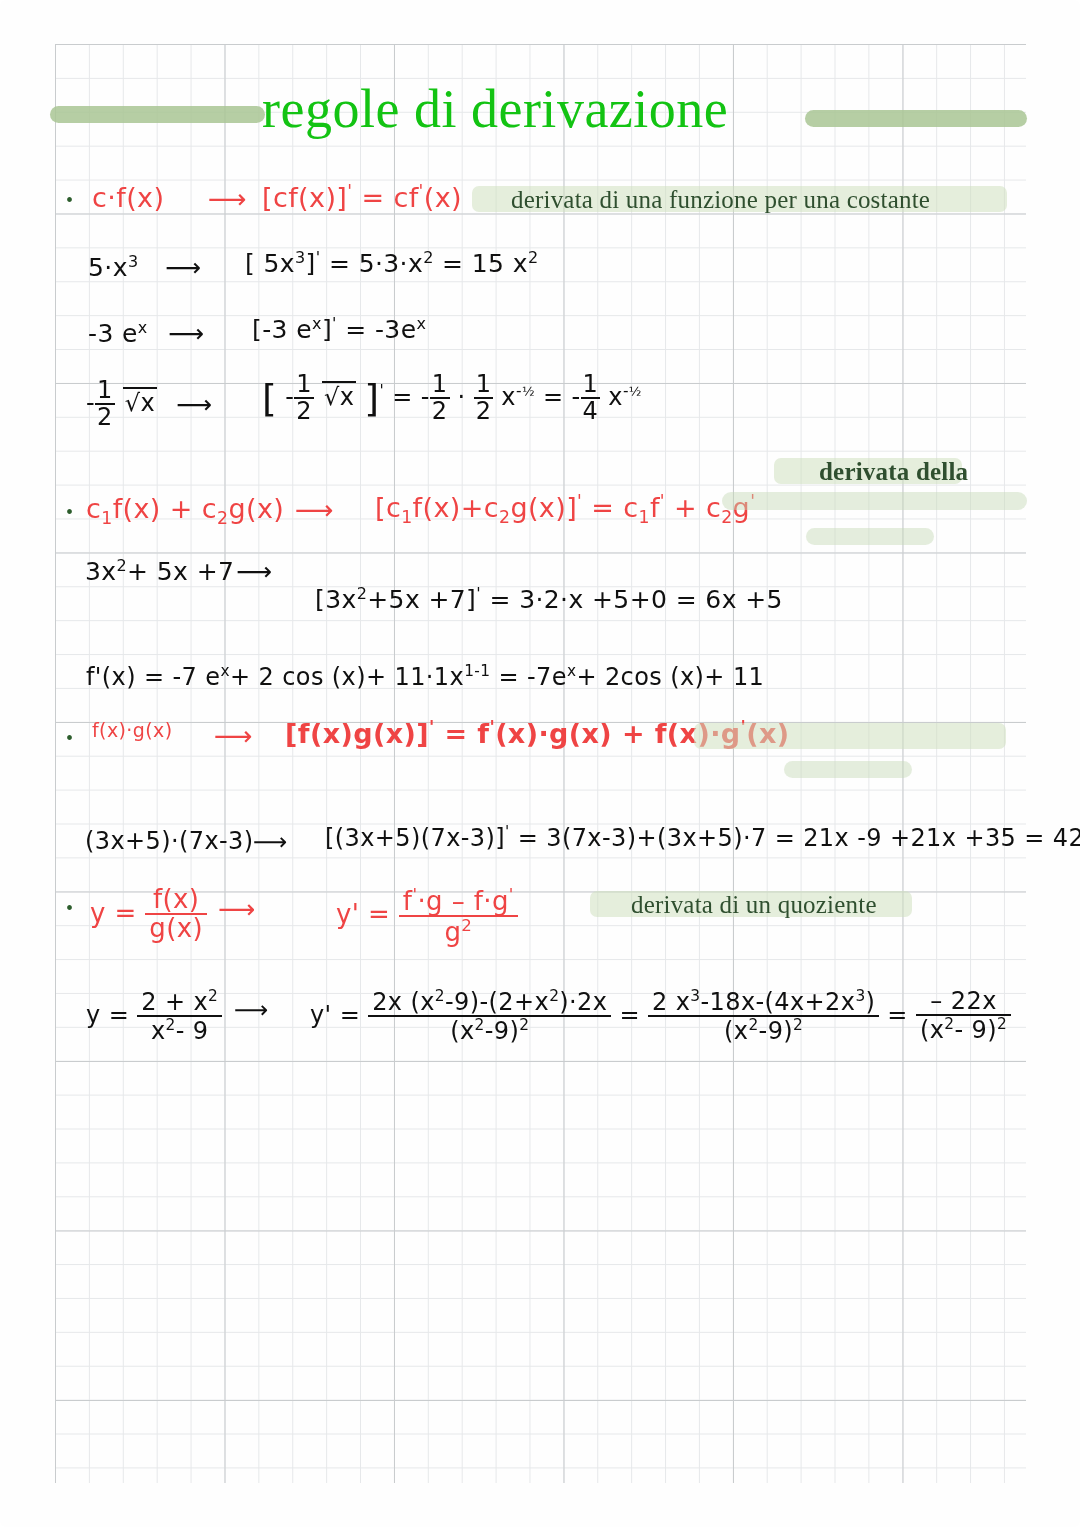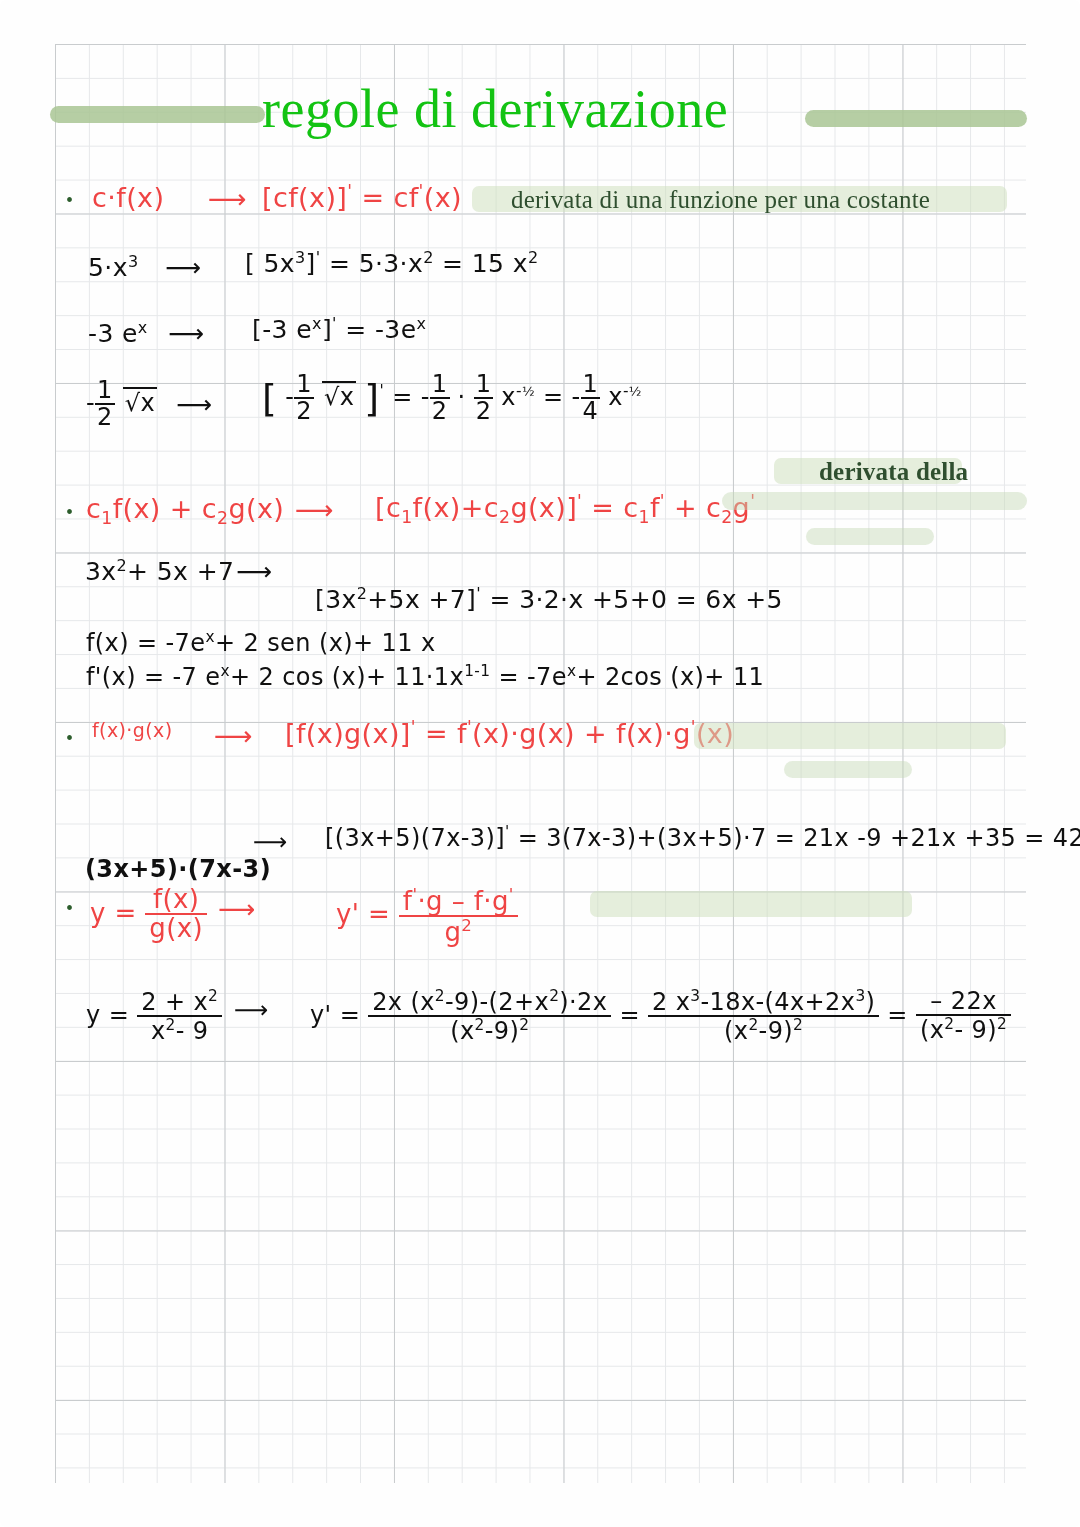--- a/index.html
+++ b/index.html
@@ -197,43 +197,40 @@
 
   <div class="hw" style="left:85px; top:556px; font-size:25px;">
     <span>3x</span><span class="sup">2</span><span>+ 5x +7</span>
   </div>
   <div class="hw arrow" style="left:236px; top:557px; font-size:25px;">⟶</div>
   <div class="hw" style="left:315px; top:584px; font-size:25px;">
     <span>[3x</span><span class="sup">2</span><span>+5x +7]</span><span class="sup">'</span>
     <span>= 3·2·x +5+0 = 6x +5</span>
   </div>
 
-  <div class="hw" style="left:86px; top:628px; font-size:24px;">
-    <span>f(x) = -7e</span><span class="sup">x</span><span>+ 2 sen (x)+ 11 x</span>
-  </div>
   <div class="hw" style="left:86px; top:662px; font-size:24px;">
     <span>f'(x) = -7 e</span><span class="sup">x</span><span>+ 2 cos (x)+ 11·1x</span><span class="sup">1-1</span>
     <span> = -7e</span><span class="sup">x</span><span>+ 2cos (x)+ 11</span>
   </div>
 
   <div class="bullet" style="left:66px; top:728px;">•</div>
 
   <div class="hw green" style="left:92px; top:719px; font-size:19px;">
     <span>f(x)·g(x)</span>
   </div>
   <div class="hw green arrow" style="left:214px; top:720px; font-size:27px;">⟶</div>
-  <div class="hw green" style="left:285px; top:717px; font-size:27px;">
+  <div class="hw green" style="left:285px; top:717px; font-size:27px;font-weight:bold;">
     <span>[f(x)g(x)]</span><span class="sup">'</span>
     <span>= f</span><span class="sup">'</span><span>(x)·g(x) + f(x)·g</span><span class="sup">'</span><span>(x)</span>
   </div>
 
   <div class="cap-hl" style="left:694px; top:723px; width:312px; height:26px;"></div>
   <div class="hl soft" style="left:784px; top:761px; width:128px; height:17px;"></div>
 
-  <div class="hw" style="left:85px; top:855px; font-size:24px;font-weight:bold;">
+  <div class="hw" style="left:85px; top:827px; font-size:24px;">
     <span>(3x+5)·(7x-3)</span>
   </div>
   <div class="hw arrow" style="left:253px; top:828px; font-size:24px;">⟶</div>
   <div class="hw" style="left:325px; top:823px; font-size:24px;">
     <span>[(3x+5)(7x-3)]</span><span class="sup">'</span>
     <span> = 3(7x-3)+(3x+5)·7 = 21x -9 +21x +35 = 42x +26</span>
   </div>
 
   <div class="bullet" style="left:66px; top:898px;">•</div>
 
@@ -241,20 +238,21 @@
     <span>y =</span>
     <span class="frac"><span class="num">f(x)</span><span class="den">g(x)</span></span>
   </div>
   <div class="hw green arrow" style="left:218px; top:894px; font-size:26px;">⟶</div>
   <div class="hw green" style="left:336px; top:886px; font-size:26px;">
     <span>y' =</span>
     <span class="frac"><span class="num">f<span class="sup">'</span>·g – f·g<span class="sup">'</span></span><span class="den">g<span class="sup">2</span></span></span>
   </div>
 
   <div class="cap-hl" style="left:590px; top:891px; width:322px; height:26px;"></div>
+  <div class="caption" style="left:598px; top:891px;">derivata di un quoziente</div>
 
   <div class="hw" style="left:86px; top:988px; font-size:24px;">
     <span>y =</span>
     <span class="frac"><span class="num">2 + x<span class="sup">2</span></span><span class="den">x<span class="sup">2</span>- 9</span></span>
   </div>
   <div class="hw arrow" style="left:234px; top:996px; font-size:24px;">⟶</div>
   <div class="hw" style="left:310px; top:988px; font-size:24px;">
     <span>y' =</span>
     <span class="frac"><span class="num">2x (x<span class="sup">2</span>-9)-(2+x<span class="sup">2</span>)·2x</span><span class="den">(x<span class="sup">2</span>-9)<span class="sup">2</span></span></span>
     <span> = </span>

